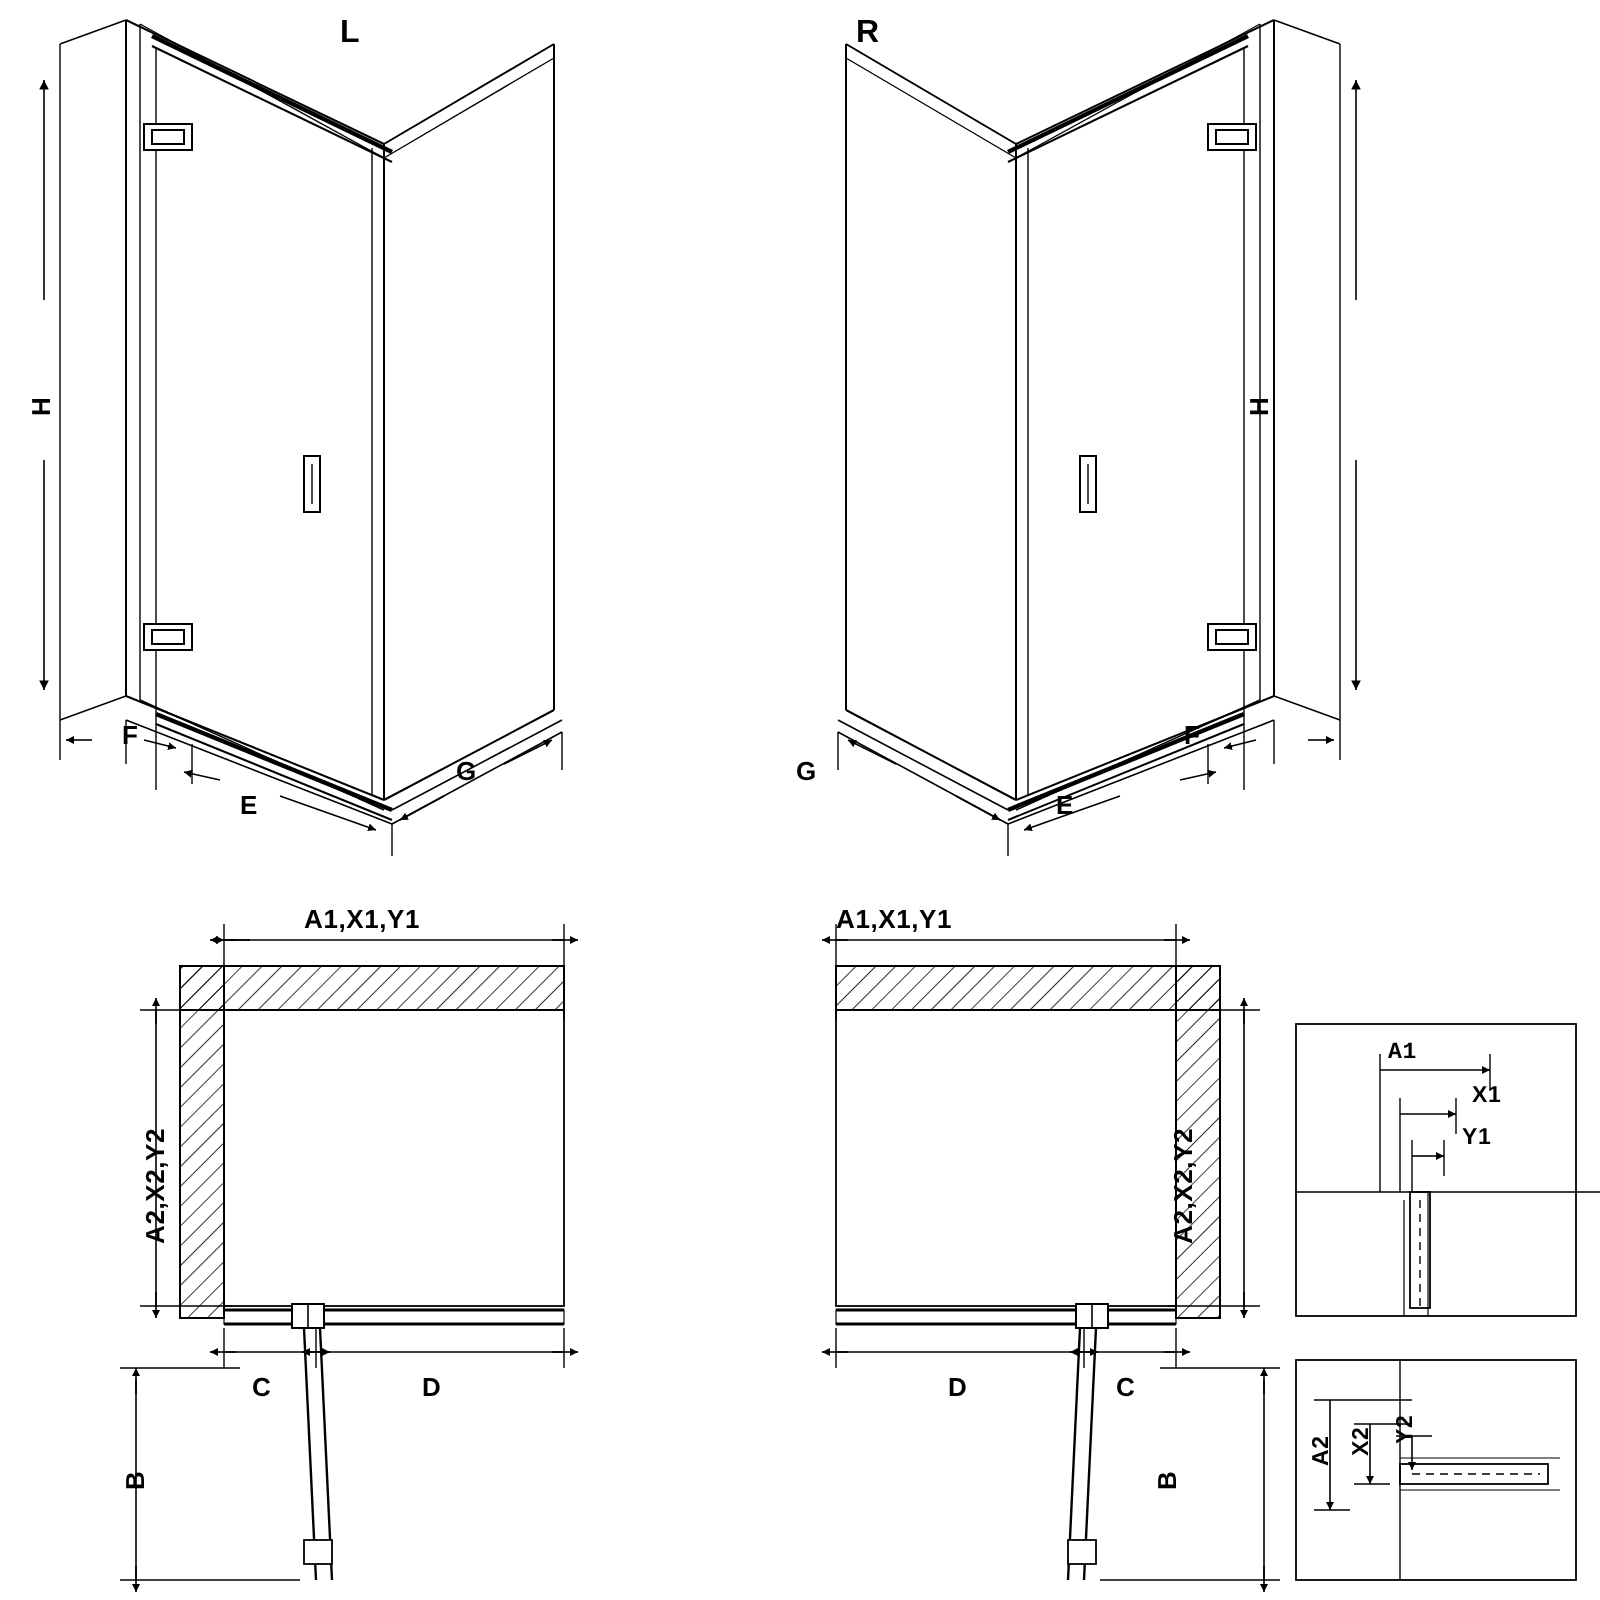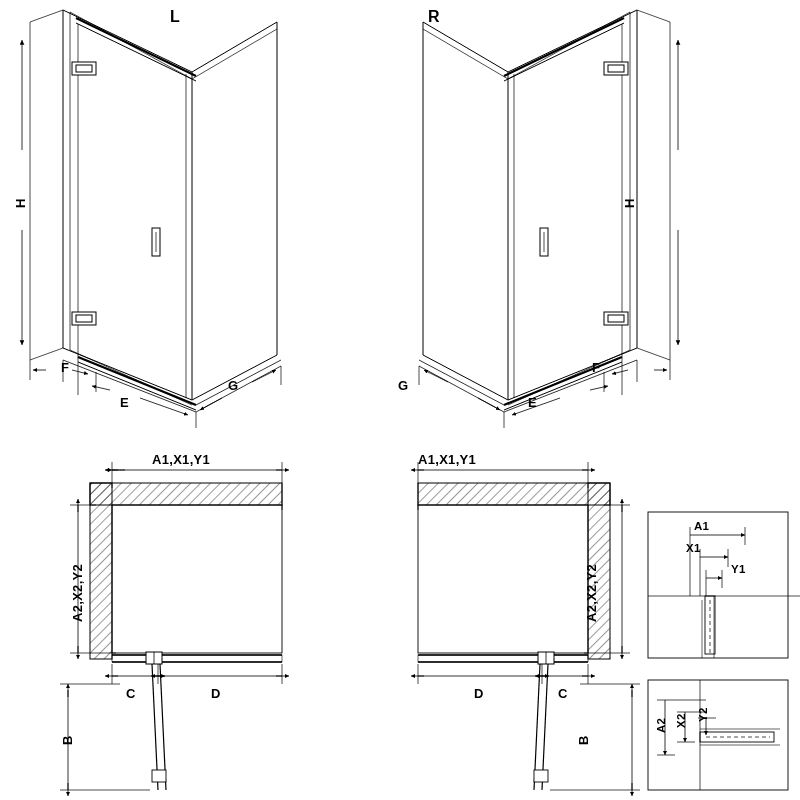--- a/index.html
+++ b/index.html
@@ -341,21 +341,21 @@
   <div class="lbl" style="left:126px; top:686px;">C</div>
   <div class="lbl" style="left:211px; top:686px;">D</div>
   <div class="lbl rot90" style="left:60px; top:745px;">B</div>
 
   <div class="lbl" style="left:418px; top:452px;">A1,X1,Y1</div>
   <div class="lbl rot90" style="left:584px; top:622px;">A2,X2,Y2</div>
   <div class="lbl" style="left:474px; top:686px;">D</div>
   <div class="lbl" style="left:558px; top:686px;">C</div>
   <div class="lbl rot90" style="left:576px; top:745px;">B</div>
 
-  <div class="lbl small" style="left:694px; top:520px;">A1</div>
-  <div class="lbl small" style="left:686px; top:542px;">X1</div>
+  <div class="lbl small" style="left:694px; top:520px;font-family:Liberation Mono, monospace;">A1</div>
+  <div class="lbl small" style="left:736px; top:542px;">X1</div>
   <div class="lbl small" style="left:731px; top:563px;">Y1</div>
 
   <div class="lbl small rot90" style="left:655px; top:733px;">A2</div>
   <div class="lbl small rot90" style="left:675px; top:728px;">X2</div>
   <div class="lbl small rot90" style="left:697px; top:722px;">Y2</div>
 
 </div>
 
 </body></html>

